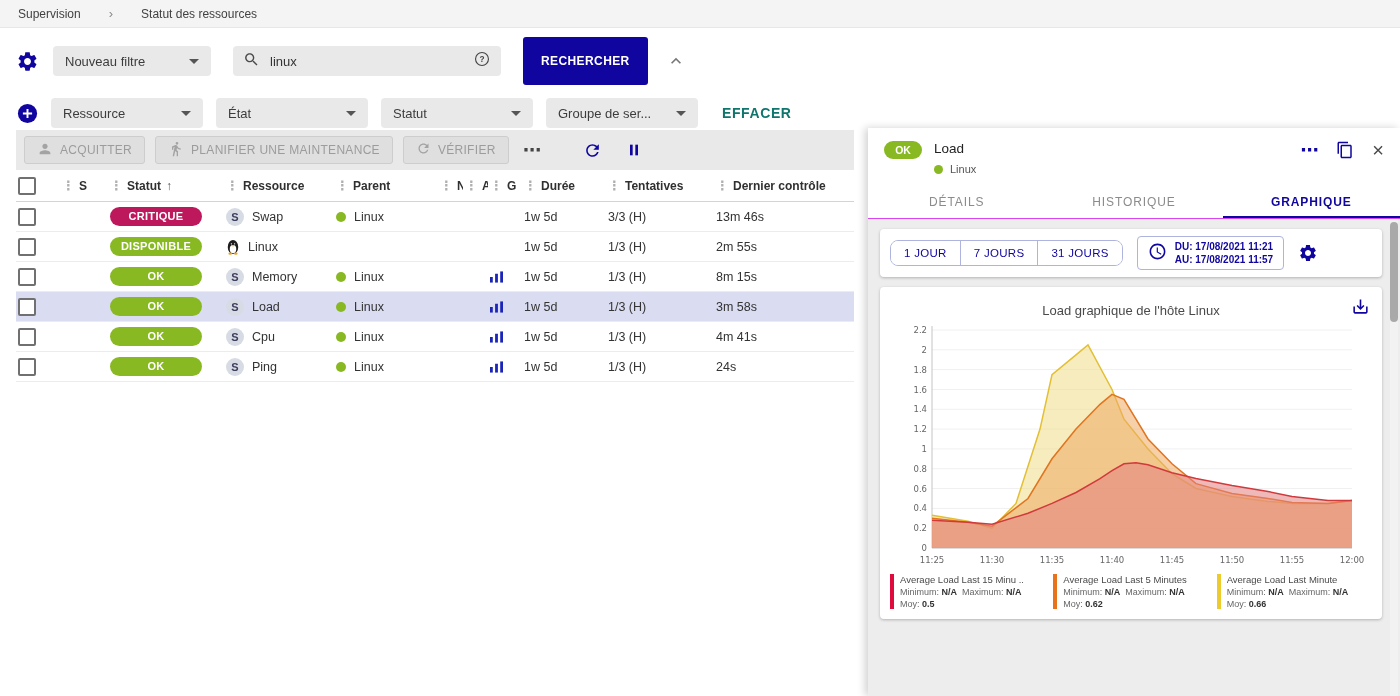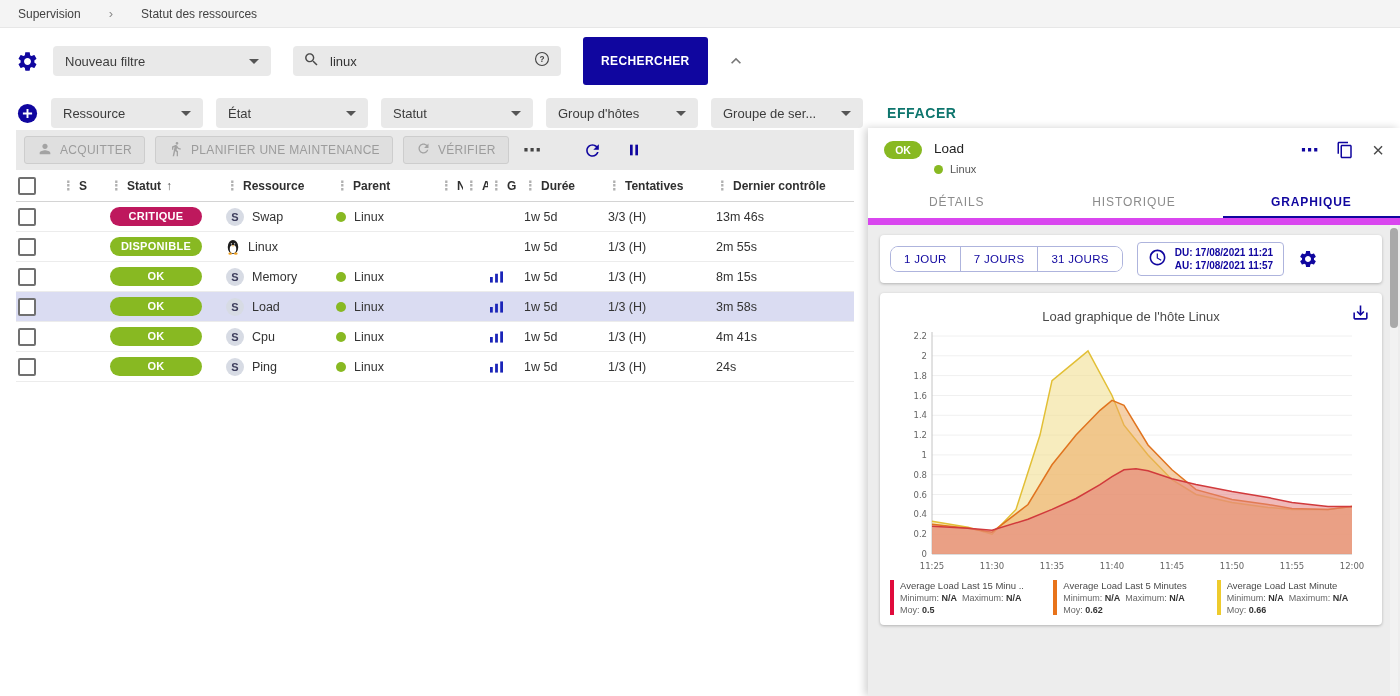--- a/index.html
+++ b/index.html
@@ -9,21 +9,21 @@
   .breadcrumb-bar{height:27px;background:#f4f4f4;border-bottom:1px solid #e7e7e7;
     display:flex;align-items:center;gap:28px;padding:0 18px;font-size:12px;color:#424242;}
   .crumb-sep{color:#8a8a8a;font-size:13px;}
   
   .filter-area{padding:9px 16px 10px;background:#fff;}
   .frow{display:flex;align-items:center;}
   .frow2{margin-top:13px;}
   .select{height:30px;background:#e9e9e9;border-radius:4px;display:flex;align-items:center;
     justify-content:space-between;padding:0 12px;font-size:13px;color:#3c3c3c;cursor:pointer;box-sizing:border-box;}
   .caret{width:0;height:0;border-left:5px solid transparent;border-right:5px solid transparent;border-top:5px solid #555;margin-left:8px;}
-  .saved-filter{width:218px;margin-left:14px;}
+  .saved-filter{width:158px;margin-left:14px;}
   .searchbox{height:30px;width:268px;background:#e9e9e9;border-radius:4px;display:flex;align-items:center;
     padding:0 10px;margin-left:22px;box-sizing:border-box;gap:8px;}
   .searchbox input{flex:1;background:transparent;border:none;outline:none;font-size:13px;color:#333;
     font-family:"Liberation Sans",sans-serif;}
   .btn-primary{height:48px;background:#10069f;color:#fff;border:none;border-radius:3px;
     font-size:12px;font-weight:bold;letter-spacing:.4px;padding:0 18px;margin-left:22px;cursor:pointer;
     font-family:"Liberation Sans",sans-serif;}
   .icon-btn{background:none;border:none;padding:0;cursor:pointer;display:flex;align-items:center;}
   .criteria{display:flex;gap:13px;margin-left:12px;}
   .criteria .select{width:152px;}
@@ -57,21 +57,21 @@
     box-shadow:-3px 0 8px rgba(0,0,0,.18);display:flex;flex-direction:column;}
   .panel-header{display:flex;align-items:flex-start;gap:12px;padding:13px 16px 9px;}
   .pill-ok{display:inline-block;min-width:38px;height:18px;line-height:18px;border-radius:10px;color:#fff;
     font-size:10.5px;font-weight:bold;text-align:center;}
   .ph-title{font-size:13.5px;color:#222;}
   .ph-sub{display:flex;align-items:center;gap:7px;margin-top:7px;font-size:11px;color:#555;}
   .ph-sub .pdot{width:9px;height:9px;}
   .ph-icons{margin-left:auto;display:flex;align-items:center;gap:18px;}
   .h-kebab{color:#10069f;font-size:18px;font-weight:bold;cursor:pointer;line-height:12px;}
   .close-x{color:#4a4a4a;font-size:20px;line-height:16px;cursor:pointer;}
-  .panel-tabs{display:flex;border-bottom:7px solid #d946ef;}
+  .panel-tabs{display:flex;border-bottom:1px solid #d946ef;}
   .tab{flex:1;text-align:center;padding:11px 0 9px;font-size:12px;letter-spacing:.9px;color:#8b8b8b;cursor:pointer;}
   .tab.active{color:#10069f;font-weight:bold;border-bottom:2px solid #10069f;padding-bottom:7px;}
   .panel-body{flex:1;background:#ededed;padding:10px 18px 0 12px;position:relative;overflow:hidden;}
   .card{background:#fff;border-radius:4px;box-shadow:0 1px 3px rgba(0,0,0,.25);}
   .time-card{display:flex;align-items:center;gap:14px;padding:7px 10px;}
   .range-group{display:flex;border:1px solid #aeb4dd;border-radius:8px;overflow:hidden;}
   .range-btn{padding:6px 13px;font-size:11.5px;color:#10069f;letter-spacing:.3px;cursor:pointer;background:#fff;
     border:none;border-left:1px solid #aeb4dd;font-family:"Liberation Sans",sans-serif;}
   .range-btn:first-child{border-left:none;}
   .date-box{display:flex;align-items:center;gap:8px;border:1px solid #aeb4dd;border-radius:4px;padding:3px 10px;cursor:pointer;}
@@ -141,24 +141,20 @@
         <div class="select">
           <span>Ressource</span>
           <span class="caret"></span>
         </div>
         <div class="select">
           <span>État</span>
           <span class="caret"></span>
         </div>
         <div class="select">
           <span>Statut</span>
-          <span class="caret"></span>
-        </div>
-        <div class="select">
-          <span>Group d'hôtes</span>
           <span class="caret"></span>
         </div>
         <div class="select">
           <span>Groupe de ser...</span>
           <span class="caret"></span>
         </div>
       </div>
     <span class="link-clear">EFFACER</span>
   </div>
 </div>

